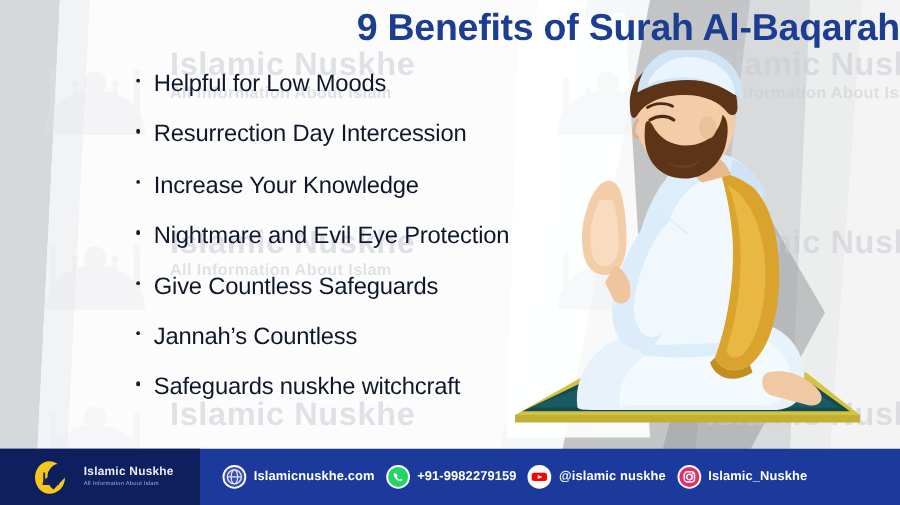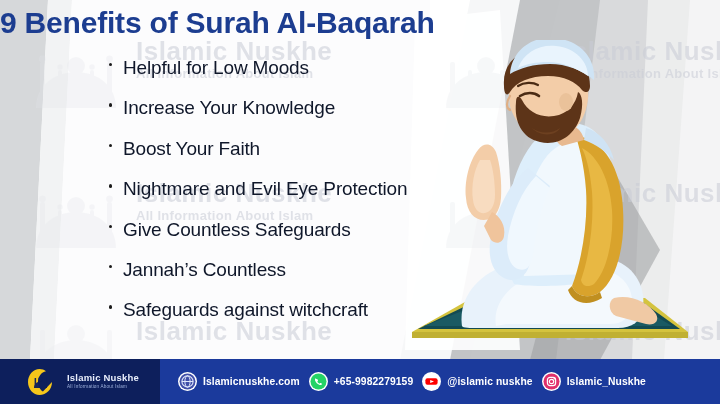--- a/index.html
+++ b/index.html
@@ -36,21 +36,21 @@
   .wm-d{ left:565px; top:38px; }
   .wm-e{ left:565px; top:180px; }
   .wm-f{ left:565px; top:318px; }
 
   
   .mosque-wm{ position:absolute; opacity:.30; }
 
   
   #title{
     position:absolute; left:0; right:0; top:6px;
-    text-align:left;
+    text-align:right;
     font-size:30px;
     font-weight:700;
     color:#1c3d90;
     letter-spacing:-.2px;
     white-space:nowrap;
   }
 
   
   #benefits{
     position:absolute;
@@ -228,26 +228,26 @@
     </div>
     <div class="wm wm-f">
       <span class="wm-title">Islamic Nuskhe</span>
     </div>
   </div>
 
   <div id="title">9 Benefits of Surah Al-Baqarah</div>
 
   <ul id="benefits">
     <li>Helpful for Low Moods</li>
+    <li>Resurrection Day Intercession</li>
     <li>Increase Your Knowledge</li>
-    <li>Boost Your Faith</li>
     <li>Nightmare and Evil Eye Protection</li>
     <li>Give Countless Safeguards</li>
     <li>Jannah’s Countless</li>
-    <li>Safeguards against witchcraft</li>
+    <li>Safeguards nuskhe witchcraft</li>
   </ul>
 
   <svg id="illustration" viewBox="0 0 290 310">
 
     <g>
       <polygon points="12,292 72,258 245,258 288,292" fill="#d4c33e"></polygon>
       <polygon points="18,289 76,261 241,261 280,289" fill="#134a52"></polygon>
       <polygon points="24,286 80,264 236,264 272,286" fill="#1a5a63"></polygon>
       <polygon points="12,292 288,292 288,298 12,298" fill="#c0b033"></polygon>
     </g>
@@ -356,21 +356,21 @@
         <span class="ic">
           <svg width="17" height="17" viewBox="0 0 17 17">
             <circle cx="8.5" cy="8.5" r="8" fill="#25d366"></circle>
             <path d="M5.6 5.2 C5.0 5.8 4.8 6.8 5.2 7.8 C5.9 9.6 7.4 11.1 9.2 11.8
                      C10.2 12.2 11.2 12.0 11.8 11.4 C12.1 11.1 12.0 10.8 11.7 10.6
                      L10.6 10.0 C10.3 9.9 10.1 10.0 9.9 10.2 L9.5 10.7
                      C8.6 10.3 7.7 9.4 7.3 8.5 L7.8 8.1 C8.0 7.9 8.1 7.7 8.0 7.4
                      L7.4 6.3 C7.2 6.0 6.9 5.9 6.6 6.2 Z" fill="#ffffff"></path>
           </svg>
         </span>
-        <span class="contact-label">+65-9982279159</span>
+        <span class="contact-label">+91-9982279159</span>
       </div>
 
       <div class="contact">
         <span class="ic">
           <svg width="17" height="17" viewBox="0 0 17 17">
             <circle cx="8.5" cy="8.5" r="8" fill="#ffffff"></circle>
             <rect x="2.4" y="5.2" width="12.2" height="6.6" rx="2" fill="#ff0000"></rect>
             <polygon points="7.2,6.9 11.0,8.5 7.2,10.1" fill="#ffffff"></polygon>
           </svg>
         </span>

